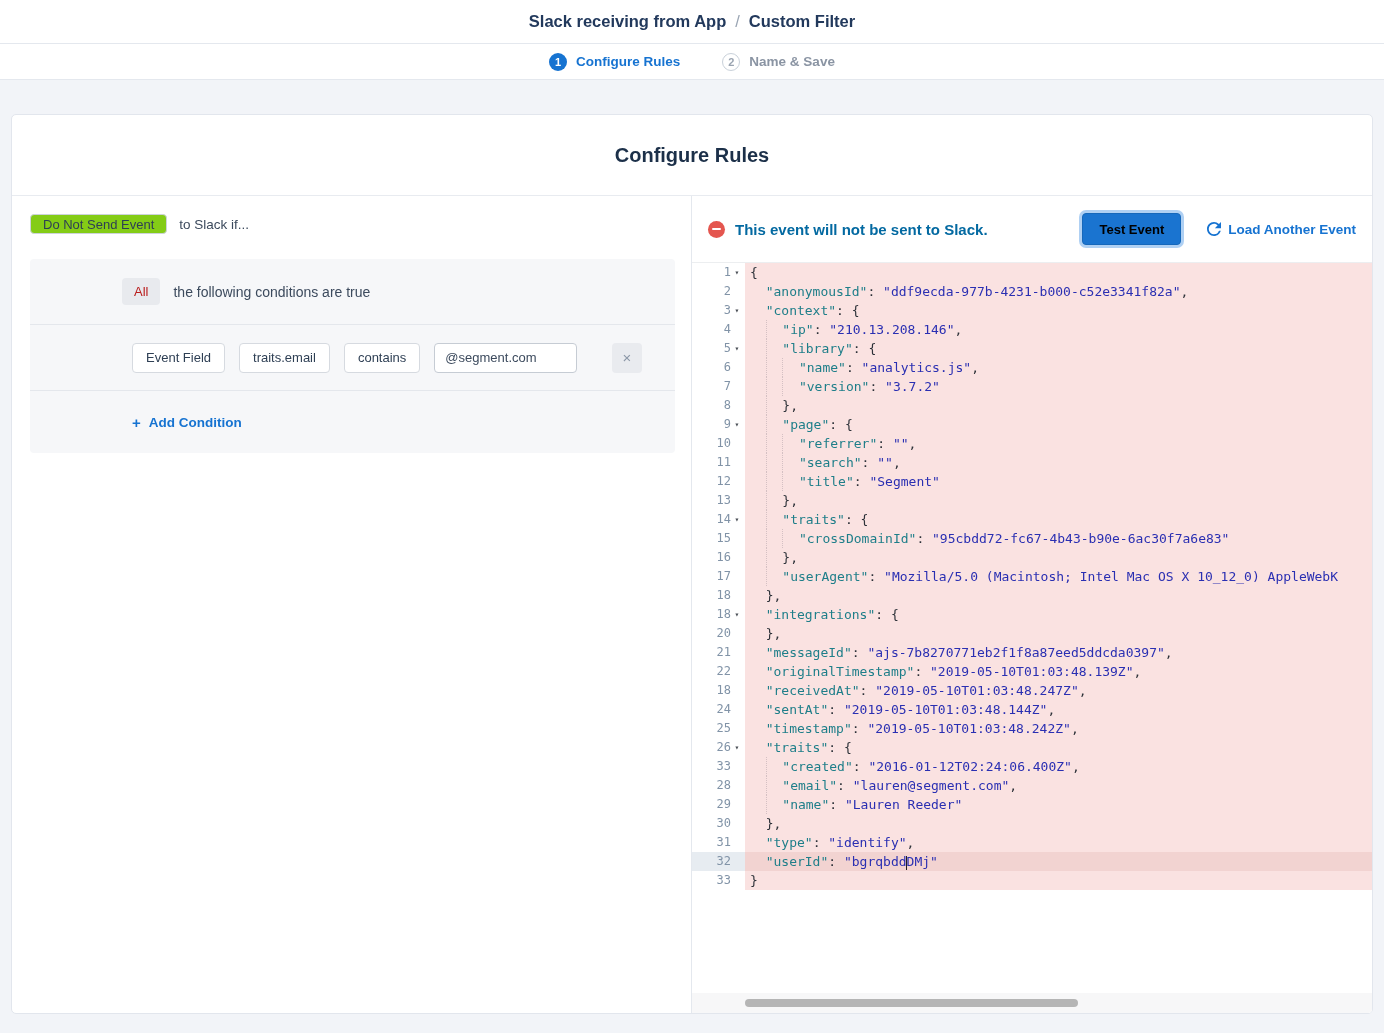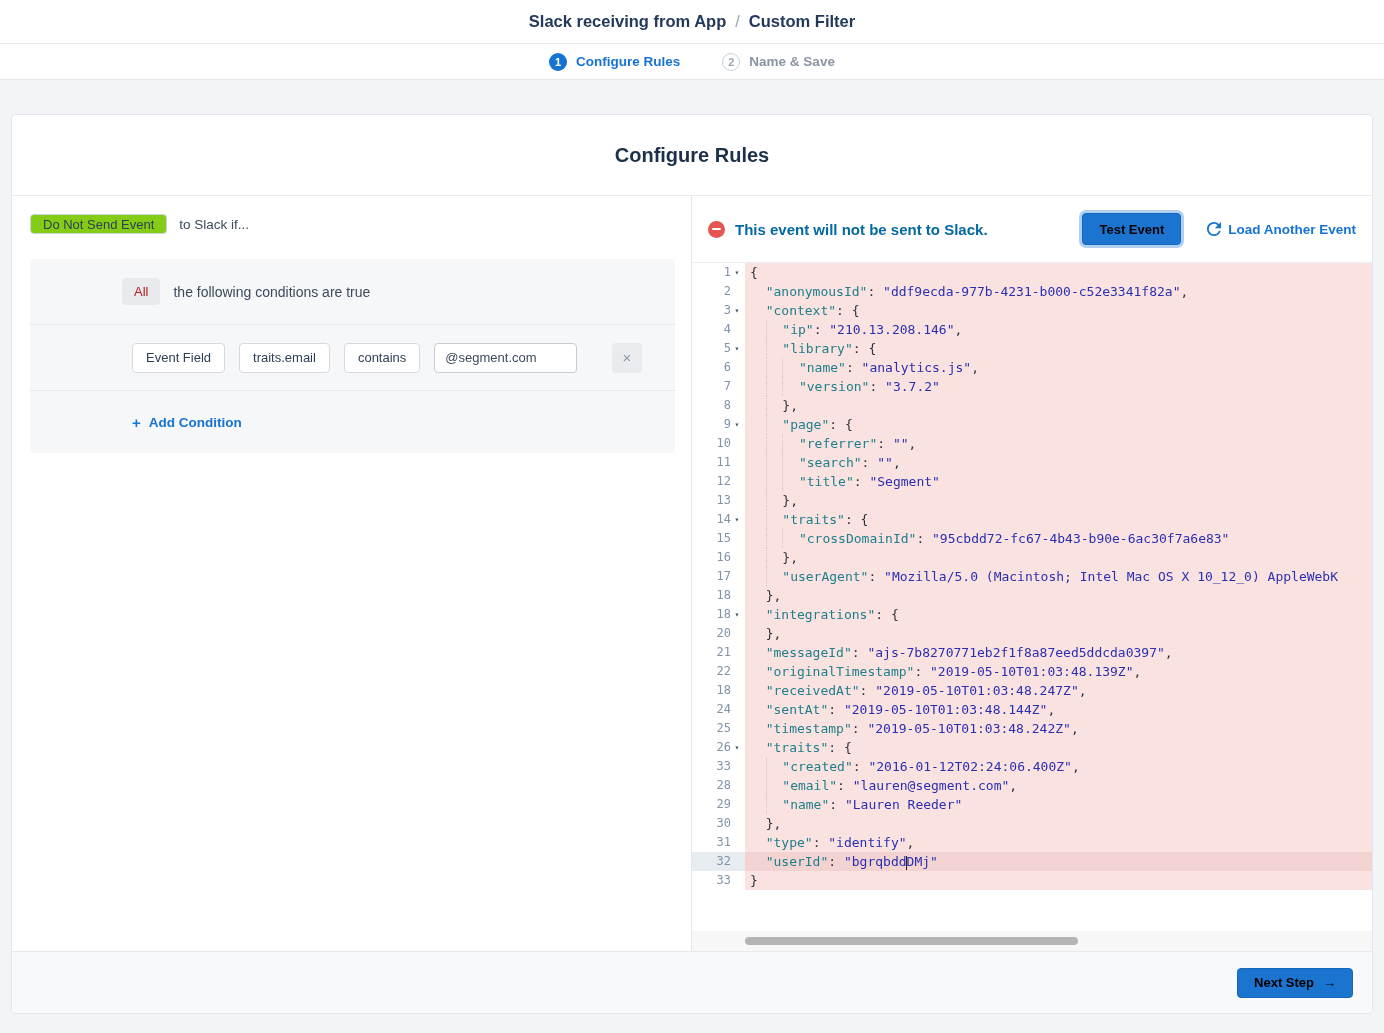--- a/index.html
+++ b/index.html
@@ -421,19 +421,13 @@
               <div class="code"><span class="tok-p">}</span></div>
             </div>
           </div>
         <div class="hscroll">
           <div class="hscroll-thumb"></div>
         </div>
       </div>
     </section>
   </div>
 
-  <div class="card-footer">
-    <button class="btn-primary btn-next">
-      <span>Next Step</span>
-      <span>→</span>
-    </button>
-  </div>
 </main>
 
 </body></html>

